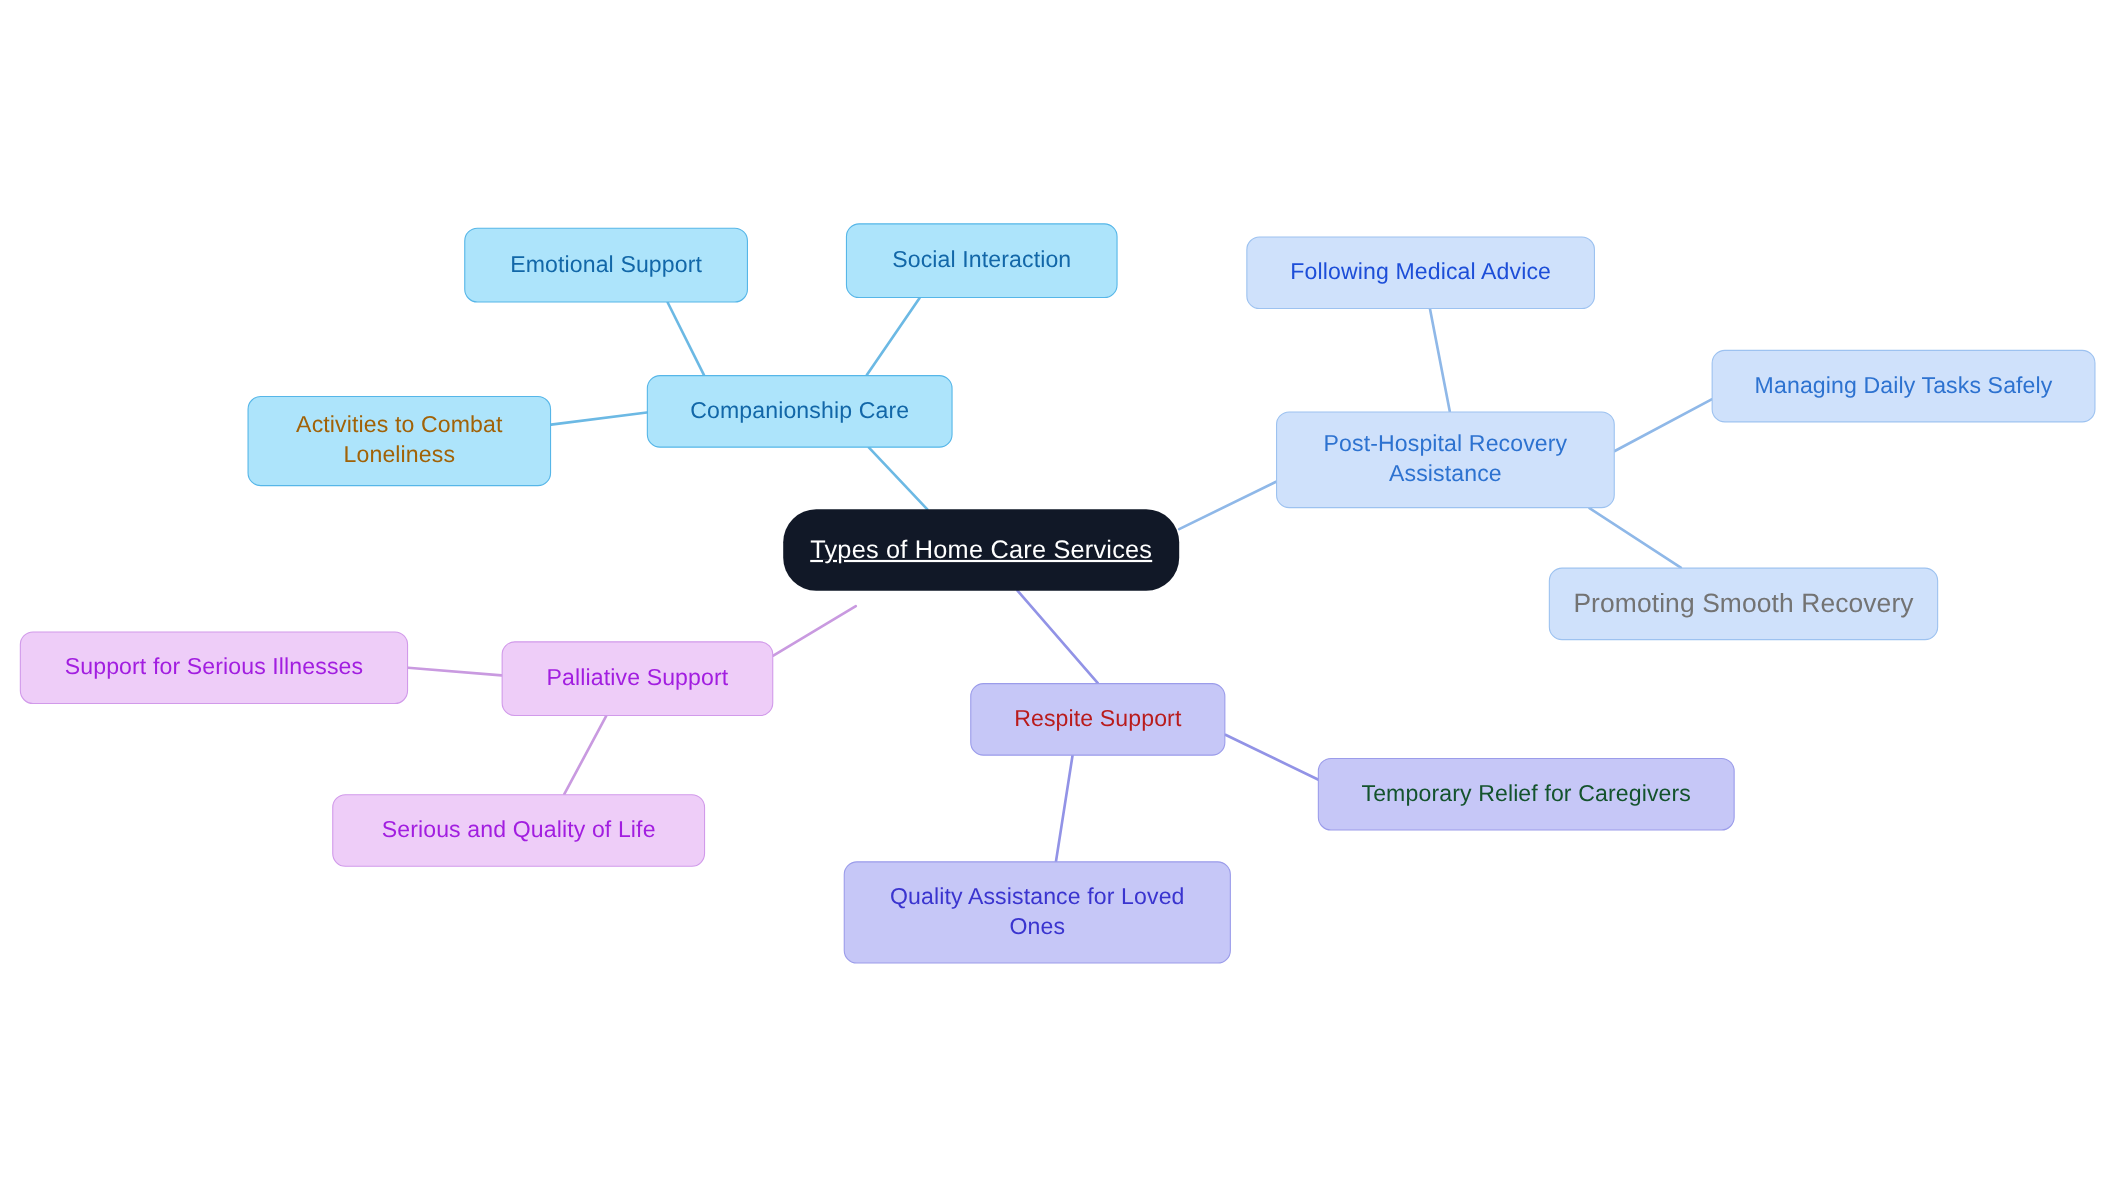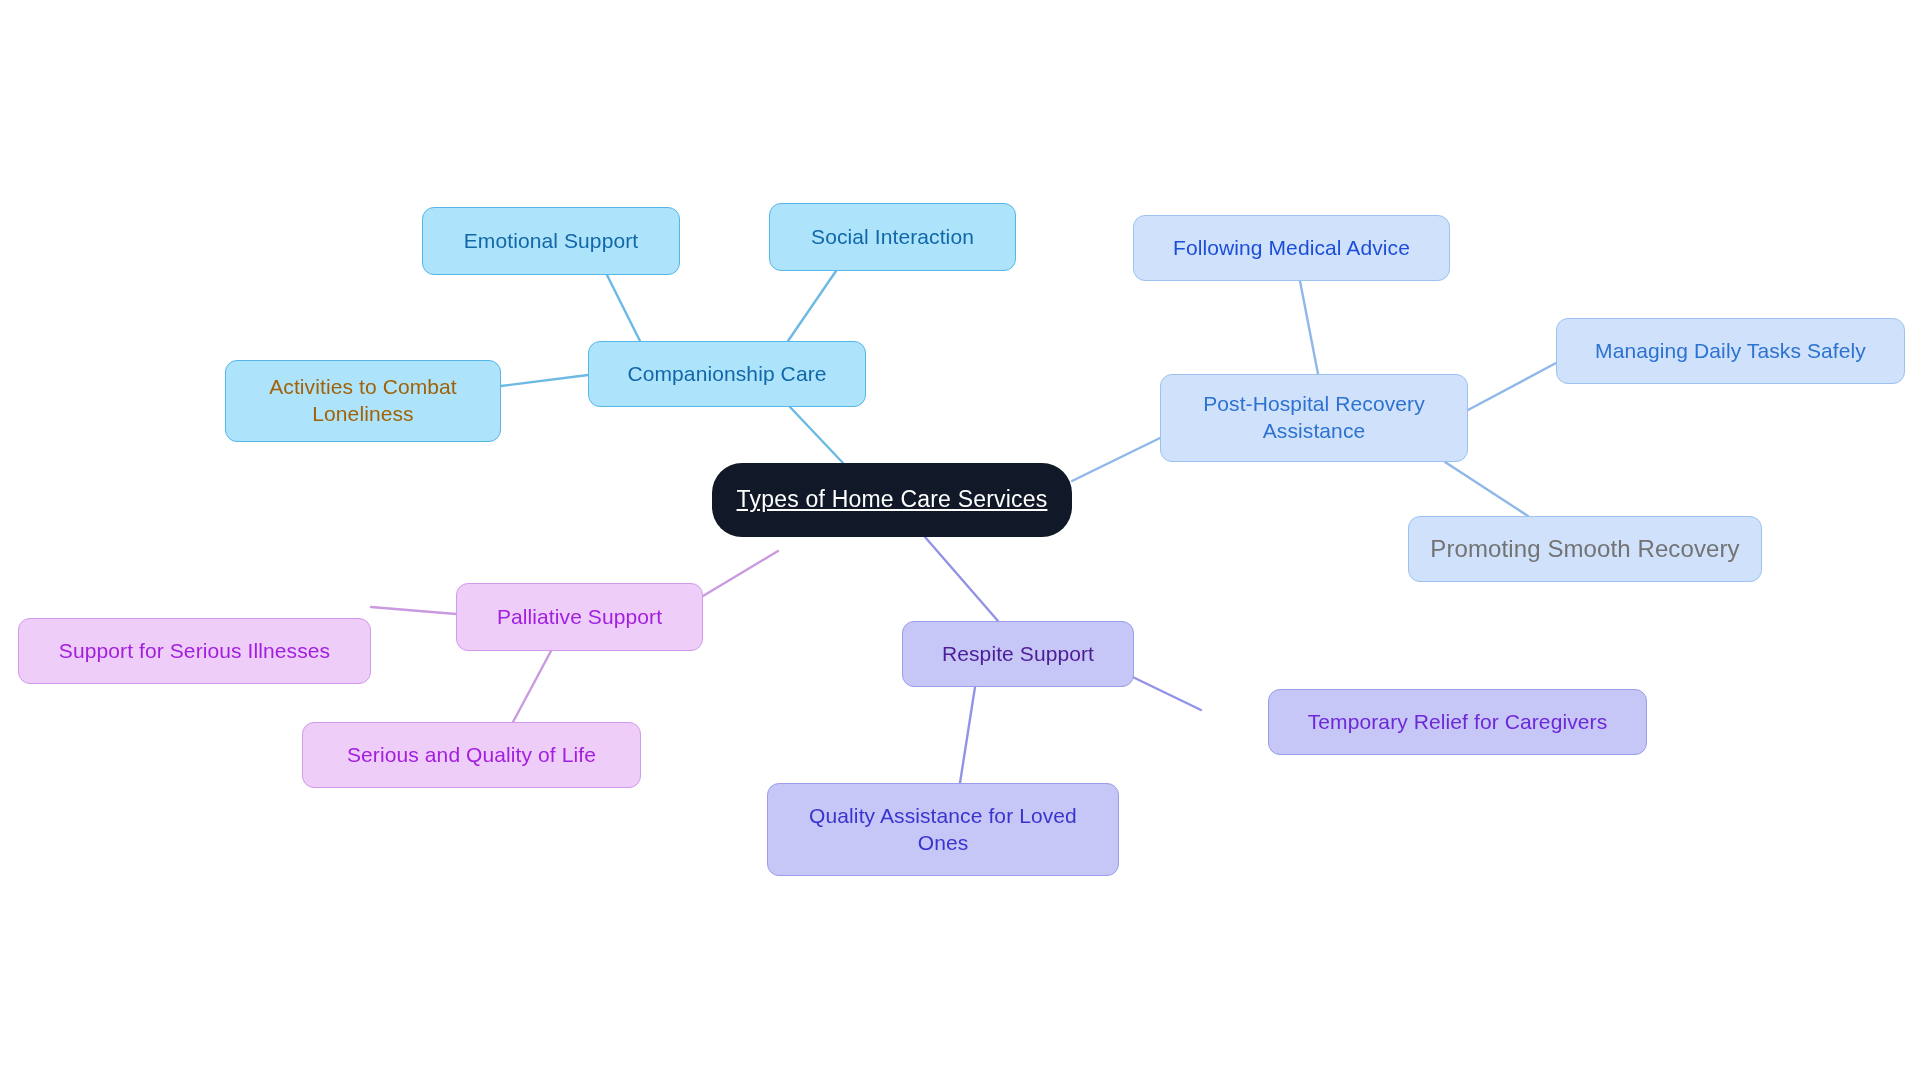--- a/index.html
+++ b/index.html
@@ -71,21 +71,21 @@
       <div class="node" style="left: 588px; top: 341px; width: 278px; height: 66px; background: rgb(173, 228, 251); border-color: rgb(86, 182, 232); color: rgb(18, 103, 168); font-size: 21px;">Companionship Care</div>
       <div class="node" style="left: 422px; top: 207px; width: 258px; height: 68px; background: rgb(173, 228, 251); border-color: rgb(86, 182, 232); color: rgb(18, 103, 168); font-size: 21px;">Emotional Support</div>
       <div class="node" style="left: 769px; top: 203px; width: 247px; height: 68px; background: rgb(173, 228, 251); border-color: rgb(86, 182, 232); color: rgb(18, 103, 168); font-size: 21px;">Social Interaction</div>
       <div class="node" style="left: 225px; top: 360px; width: 276px; height: 82px; background: rgb(173, 228, 251); border-color: rgb(86, 182, 232); color: #a16207; font-size: 21px;">Activities to Combat
 Loneliness</div>
       <div class="node" style="left: 1160px; top: 374px; width: 308px; height: 88px; background: rgb(207, 225, 251); border-color: rgb(157, 194, 240); color: rgb(45, 114, 208); font-size: 21px; text-align: center;">Post-Hospital Recovery
 Assistance</div>
       <div class="node" style="left: 1133px; top: 215px; width: 317px; height: 66px; background: rgb(207, 225, 251); border-color: rgb(157, 194, 240); color: #1d4ed8; font-size: 21px;">Following Medical Advice</div>
       <div class="node" style="left: 1556px; top: 318px; width: 349px; height: 66px; background: rgb(207, 225, 251); border-color: rgb(157, 194, 240); color: rgb(45, 114, 208); font-size: 21px;">Managing Daily Tasks Safely</div>
       <div class="node" style="left: 1408px; top: 516px; width: 354px; height: 66px; background: rgb(207, 225, 251); border-color: rgb(157, 194, 240); color: #737373; font-size: 24px;">Promoting Smooth Recovery</div>
-      <div class="node" style="left: 902px; top: 621px; width: 232px; height: 66px; background: rgb(198, 199, 247); border-color: rgb(155, 156, 234); color: #4c1d95; font-size: 21px;">Respite Support</div>
-      <div class="node" style="left: 1268px; top: 689px; width: 379px; height: 66px; background: rgb(198, 199, 247); border-color: rgb(155, 156, 234); color: #6d28d9; font-size: 21px;">Temporary Relief for Caregivers</div>
+      <div class="node" style="left: 882px; top: 621px; width: 232px; height: 66px; background: rgb(198, 199, 247); border-color: rgb(155, 156, 234); color: #b91c1c; font-size: 21px;">Respite Support</div>
+      <div class="node" style="left: 1198px; top: 689px; width: 379px; height: 66px; background: rgb(198, 199, 247); border-color: rgb(155, 156, 234); color: #14532d; font-size: 21px;">Temporary Relief for Caregivers</div>
       <div class="node" style="left: 767px; top: 783px; width: 352px; height: 93px; background: rgb(198, 199, 247); border-color: rgb(155, 156, 234); color: rgb(58, 52, 207); font-size: 21px;">Quality Assistance for Loved
 Ones</div>
       <div class="node" style="left: 456px; top: 583px; width: 247px; height: 68px; background: rgb(238, 205, 248); border-color: rgb(209, 154, 234); color: rgb(162, 30, 224); font-size: 21px;">Palliative Support</div>
-      <div class="node" style="left: 18px; top: 574px; width: 353px; height: 66px; background: rgb(238, 205, 248); border-color: rgb(209, 154, 234); color: rgb(162, 30, 224); font-size: 21px; margin-top: 44px;">Support for Serious Illnesses</div>
+      <div class="node" style="left: 18px; top: 574px; width: 353px; height: 66px; background: rgb(238, 205, 248); border-color: rgb(209, 154, 234); color: rgb(162, 30, 224); font-size: 21px;">Support for Serious Illnesses</div>
       <div class="node" style="left: 302px; top: 722px; width: 339px; height: 66px; background: rgb(238, 205, 248); border-color: rgb(209, 154, 234); color: rgb(162, 30, 224); font-size: 21px;">Serious and Quality of Life</div>
     </div>
 </div>
 
 </body></html>

